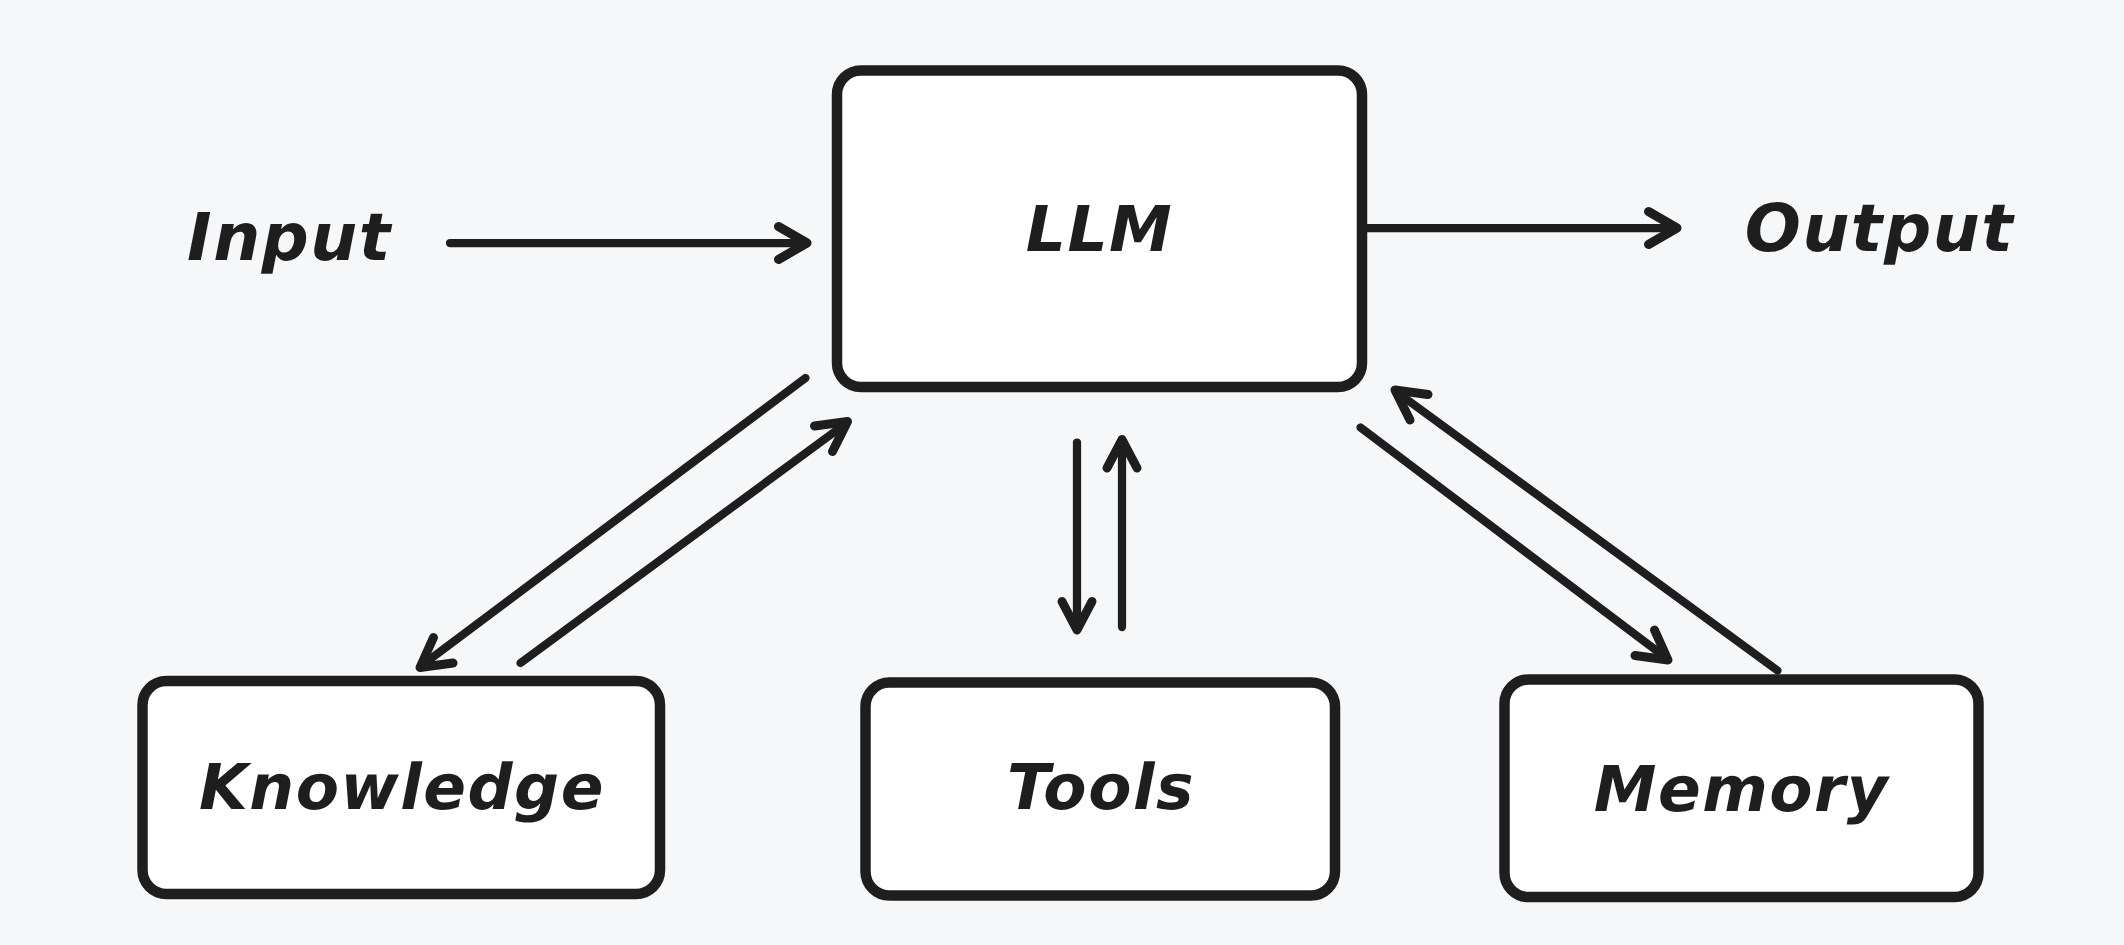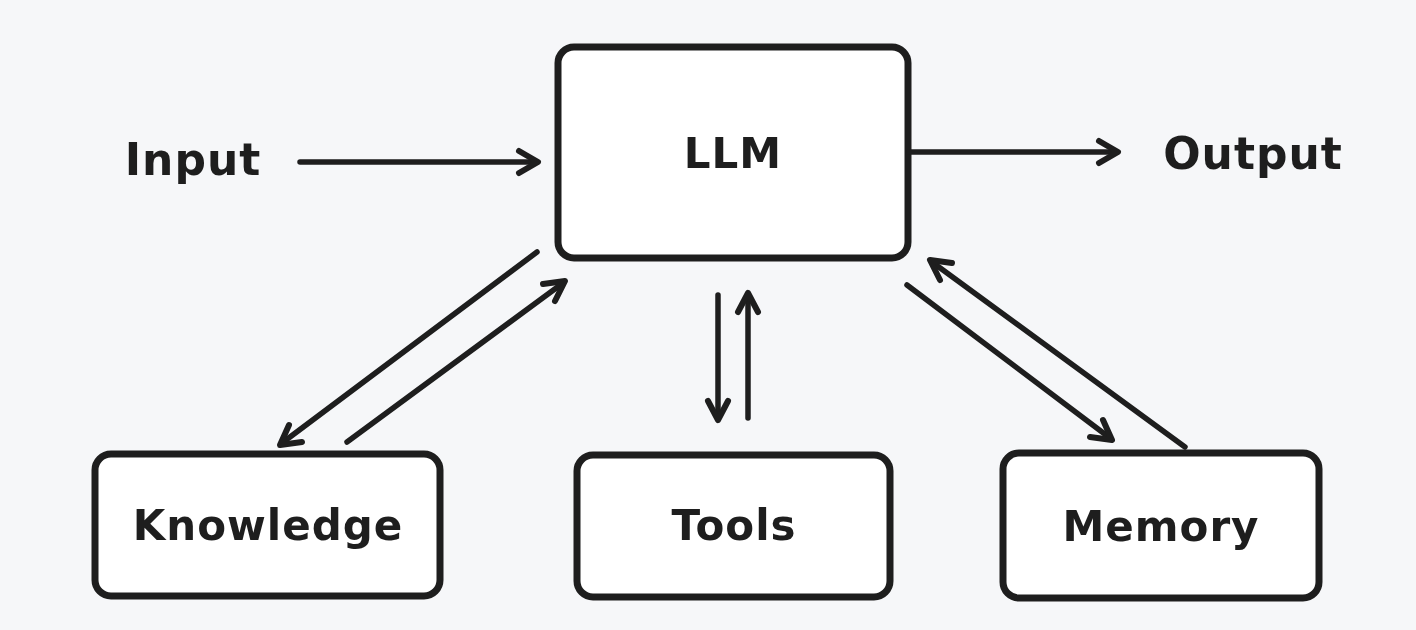--- a/index.html
+++ b/index.html
@@ -7,20 +7,21 @@
     padding: 0;
     width: 1416px;
     height: 630px;
     overflow: hidden;
     background: #f6f7f9;
   }
   .stage {
     position: relative;
     width: 1416px;
     height: 452px;
+    font-style: italic;
   }
   svg {
     display: block;
     width: 1416px;
     height: 630px;
   }
   .node-box {
     fill: #ffffff;
     stroke: #1e1e1e;
     stroke-width: 7;

